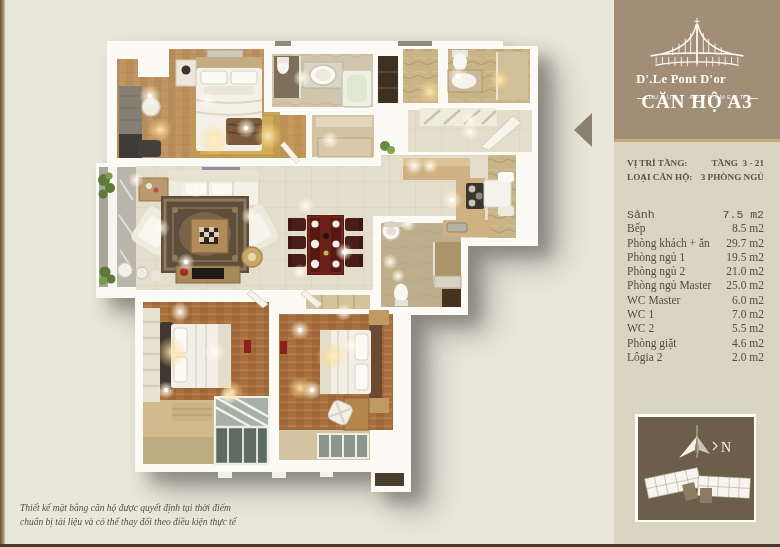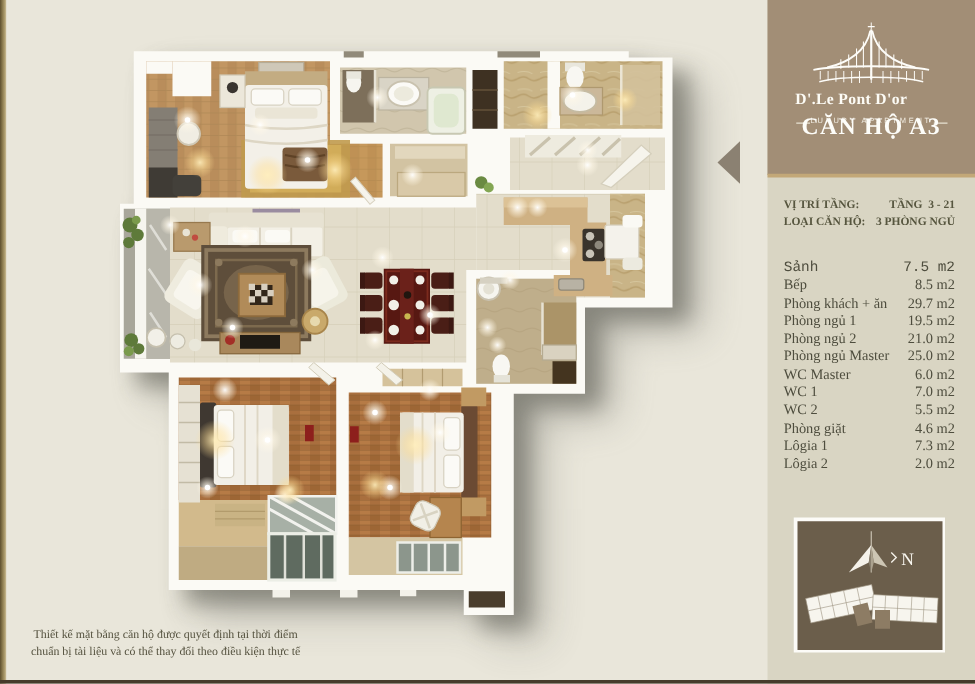--- a/index.html
+++ b/index.html
@@ -604,21 +604,20 @@
     <div style="position:relative;height:14.3px;font-family:Liberation Mono, monospace;"><span>Sảnh</span><span style="position:absolute;right:0;">7.5 m2</span></div>
     <div style="position:relative;height:14.3px;"><span>Bếp</span><span style="position:absolute;right:0;">8.5 m2</span></div>
     <div style="position:relative;height:14.3px;"><span>Phòng khách + ăn</span><span style="position:absolute;right:0;">29.7 m2</span></div>
     <div style="position:relative;height:14.3px;"><span>Phòng ngủ 1</span><span style="position:absolute;right:0;">19.5 m2</span></div>
     <div style="position:relative;height:14.3px;"><span>Phòng ngủ 2</span><span style="position:absolute;right:0;">21.0 m2</span></div>
     <div style="position:relative;height:14.3px;"><span>Phòng ngủ Master</span><span style="position:absolute;right:0;">25.0 m2</span></div>
     <div style="position:relative;height:14.3px;"><span>WC Master</span><span style="position:absolute;right:0;">6.0 m2</span></div>
     <div style="position:relative;height:14.3px;"><span>WC 1</span><span style="position:absolute;right:0;">7.0 m2</span></div>
     <div style="position:relative;height:14.3px;"><span>WC 2</span><span style="position:absolute;right:0;">5.5 m2</span></div>
     <div style="position:relative;height:14.3px;"><span>Phòng giặt</span><span style="position:absolute;right:0;">4.6 m2</span></div>
-    <div style="position:relative;height:14.3px;"><span>Lôgia 1</span><span style="position:absolute;right:0;">7.3 m2</span></div>
     <div style="position:relative;height:14.3px;"><span>Lôgia 2</span><span style="position:absolute;right:0;">2.0 m2</span></div>
   </div>
 
   <div class="abs" style="left:21px;top:414px;width:121px;height:108px;background:#fcfbf7;">
     <div class="abs" style="left:2.5px;top:2.5px;width:116px;height:103px;background:#6b5e4b;">
       <svg width="116" height="103" viewBox="0 0 116 103">
 
         <g>
           <line x1="59" y1="8" x2="59" y2="41" stroke="#cfc8b8" stroke-width="0.9"></line>
           <path d="M59,19 L41,41 L57,33 Z" fill="#f5f2ea"></path>
@@ -655,15 +654,15 @@
         </g>
 
         <path d="M44,68 L56,65 L60,81 L48,84 Z" fill="#8d7c64"></path>
 
         <path d="M62,71 L74,71 L74,86 L62,86 Z" fill="#8d7c64"></path>
       </svg>
     </div>
   </div>
 </div>
 
-<div class="abs" style="left:20px;top:502px;width:225px;text-align:center;color:#55523f;font-size:9.5px;line-height:13.5px;">Thiết kế mặt bằng căn hộ được quyết định tại thời điểm chuẩn bị tài liệu và có thể thay đổi theo điều kiện thực tế</div>
+<div class="abs" style="left:20px;top:502px;width:225px;text-align:left;color:#55523f;font-size:9.5px;line-height:13.5px;font-style:italic;">Thiết kế mặt bằng căn hộ được quyết định tại thời điểm chuẩn bị tài liệu và có thể thay đổi theo điều kiện thực tế</div>
 
 <div class="abs" style="left:0;top:544px;width:780px;height:3px;background:#463b2b;"></div>
 
 </body></html>

